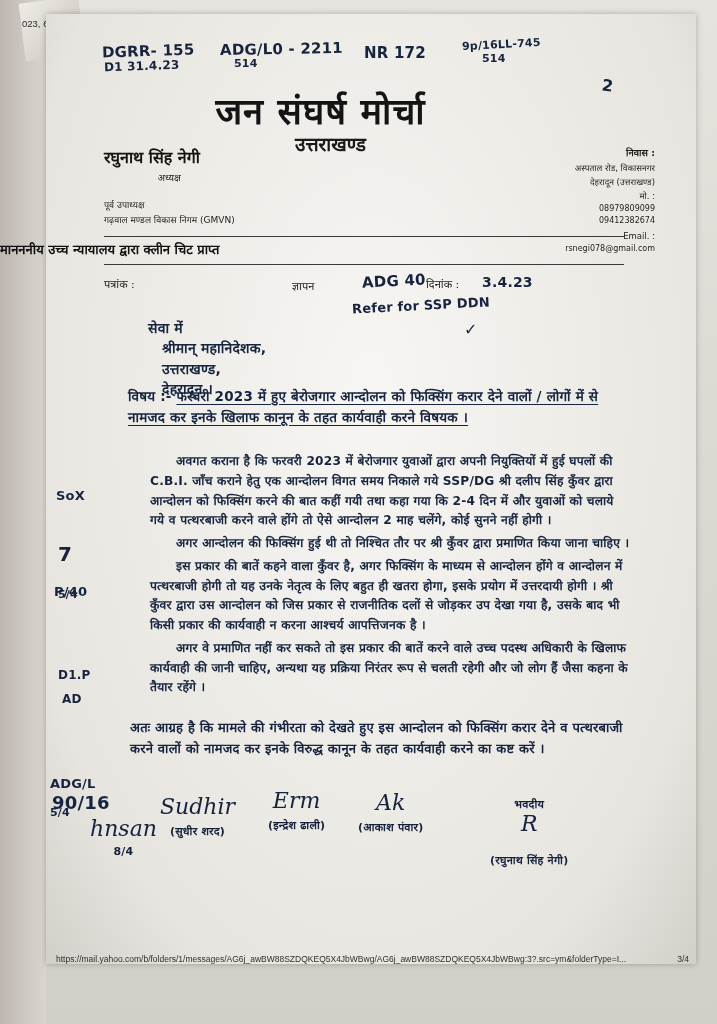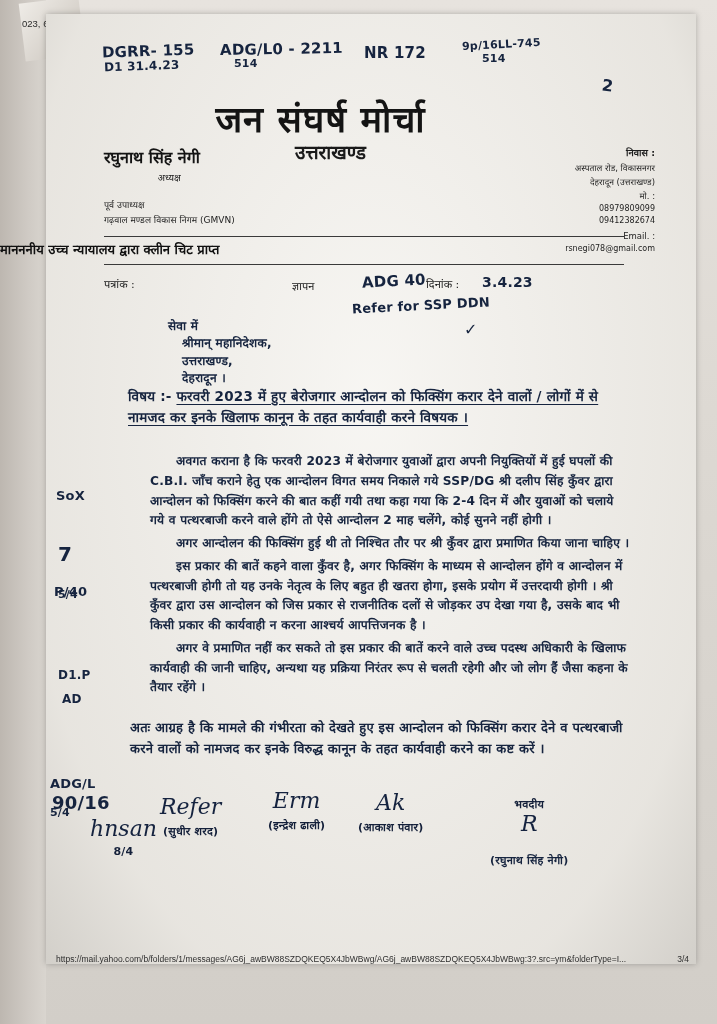--- a/index.html
+++ b/index.html
@@ -63,21 +63,21 @@
   .c1b{left:2px;top:17px;font-size:12px;transform:rotate(-2deg);}
   .c2{left:118px;top:-2px;transform:rotate(-1deg);}
   .c2b{left:132px;top:15px;font-size:11px;}
   .c3{left:262px;top:2px;}
   .c4{left:360px;top:-4px;font-size:11px;transform:rotate(-3deg);}
   .c4b{left:380px;top:10px;font-size:11px;}
   .c5{left:500px;top:34px;font-size:16px;transform:rotate(8deg);}
 
   
   .masthead{
-    position:absolute;top:94px;left:0;width:641px;text-align:center;
+    position:absolute;top:86px;left:0;width:641px;text-align:center;
   }
   .mast-title{
     font-family:"DejaVu Sans", sans-serif;
     font-size:36px;font-weight:700;color:#141414;letter-spacing:1px;
   }
   .mast-sub{
     font-family:"DejaVu Sans", sans-serif;
     font-size:19px;font-weight:700;color:#1a1a1a;margin-top:-4px;
     transform:translateX(10px);
   }
@@ -106,21 +106,21 @@
   .ref-row{position:absolute;left:104px;top:276px;width:520px;height:22px;font-family:"DejaVu Sans",sans-serif;font-size:11px;color:#1b1b1b;}
   .ref-no{position:absolute;left:0;top:0;}
   .ref-mid{position:absolute;left:188px;top:2px;}
   .ref-date{position:absolute;left:322px;top:0;}
   .date-hw{position:absolute;left:378px;top:-2px;font-size:14px;}
   .adg40{position:absolute;left:258px;top:-4px;font-size:15px;transform:rotate(-3deg);}
   .refer-note{position:absolute;left:248px;top:22px;font-size:13px;transform:rotate(-3deg);}
   .tick{position:absolute;left:360px;top:44px;font-size:16px;}
 
   
-  .addr{position:absolute;left:148px;top:318px;font-size:12px;line-height:1.45;margin-left:20px;}
+  .addr{position:absolute;left:148px;top:318px;font-size:14px;line-height:1.45;}
   .addr .l1{margin-left:0;}
   .addr .l2{margin-left:14px;}
   .addr .l3{margin-left:14px;}
 
   
   .subject{position:absolute;left:128px;top:386px;width:500px;font-size:13.5px;line-height:1.55;}
   .subject u{text-decoration:underline;text-underline-offset:3px;}
 
   
   .body{position:absolute;left:150px;top:452px;width:480px;font-size:12.2px;line-height:1.62;}
@@ -246,21 +246,21 @@
   <div class="margin-note hw mn6">ADG/L</div>
   <div class="margin-note hw mn6b">90/16</div>
   <div class="margin-note hw mn7">5/4</div>
 
   <div class="sig-row">
     <div class="sig s1">
       <div class="scribble">hnsan</div>
       <div class="nm hw">8/4</div>
     </div>
     <div class="sig s2">
-      <div class="scribble">Refer</div>
+      <div class="scribble">Sudhir</div>
       <div class="nm hw">(सुधीर शरद)</div>
     </div>
     <div class="sig s3">
       <div class="scribble">Erm</div>
       <div class="nm hw">(इन्द्रेश ढाली)</div>
     </div>
     <div class="sig s4">
       <div class="scribble">Ak</div>
       <div class="nm hw">(आकाश पंवार)</div>
     </div>

